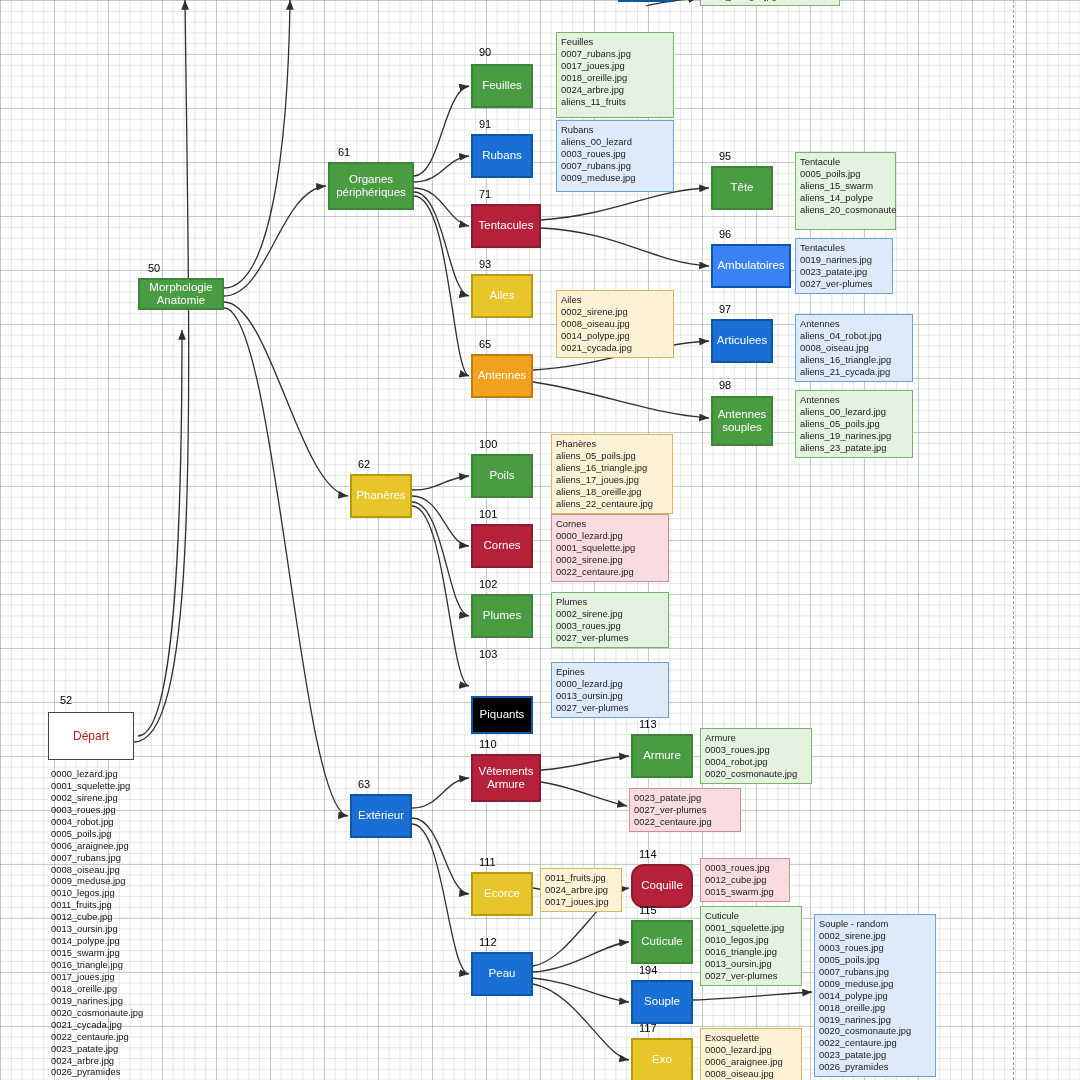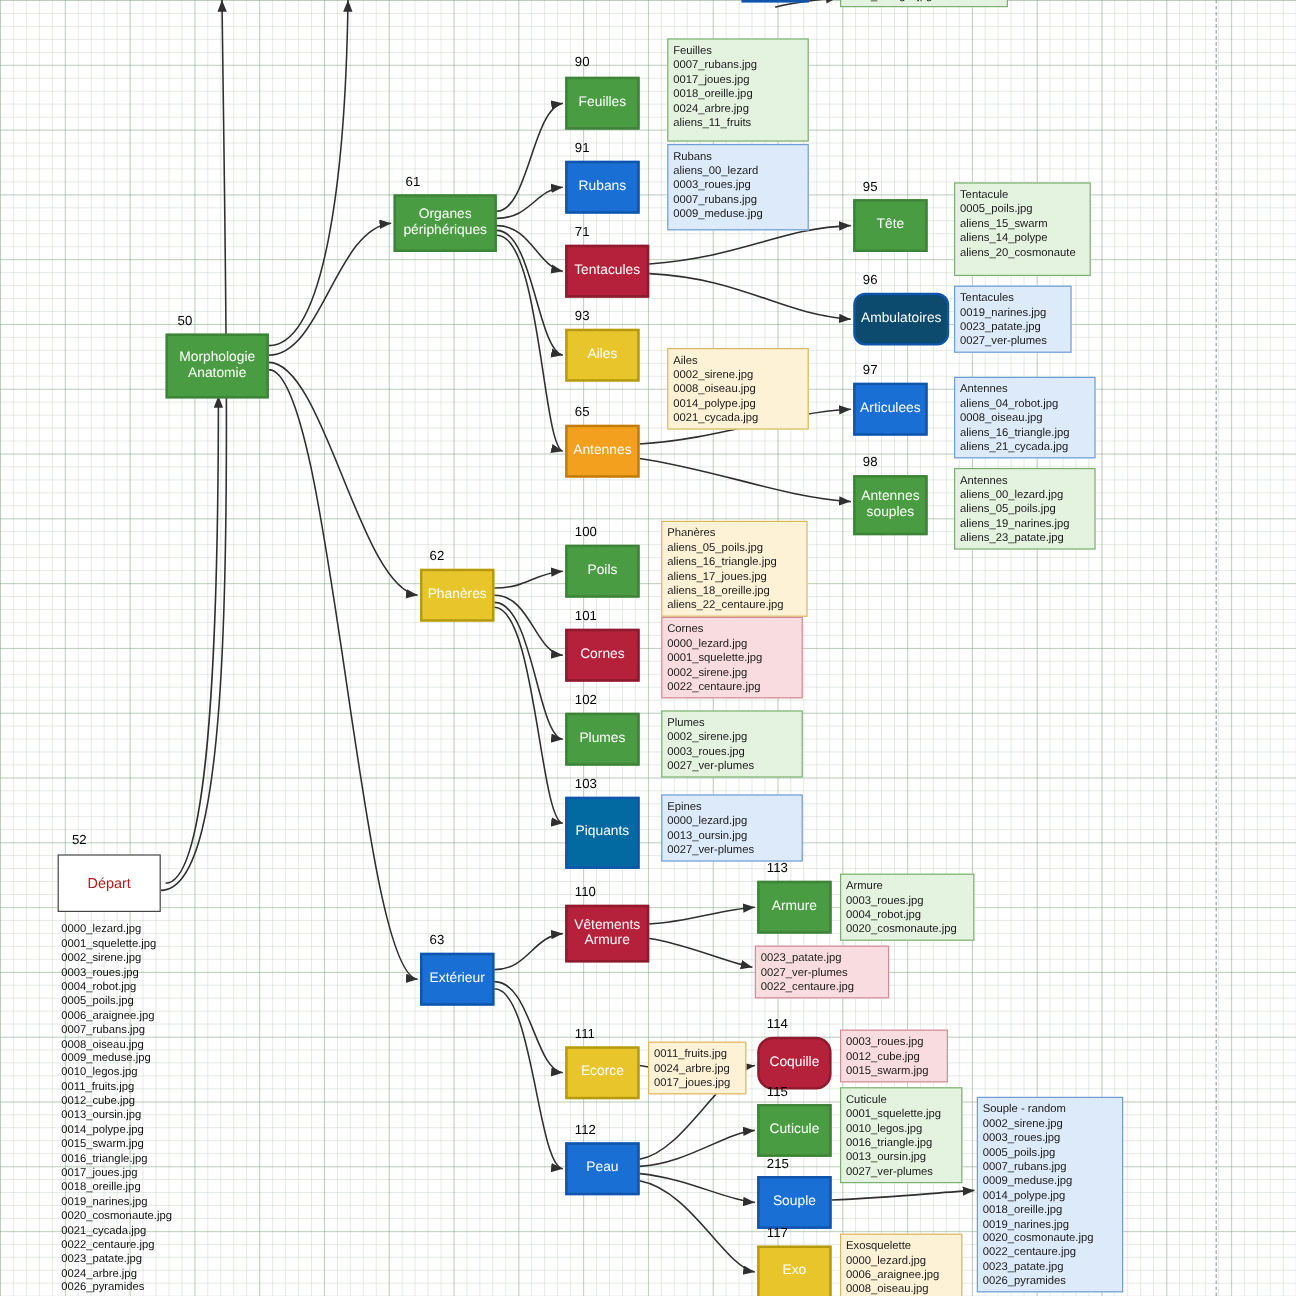--- a/index.html
+++ b/index.html
@@ -178,21 +178,21 @@
     <div class="note" style="left: 556px; top: 120px; width: 118px; min-height: 72px; background: rgb(221, 234, 249); border-color: rgb(111, 158, 214);">Rubans
 aliens_00_lezard
 0003_roues.jpg
 0007_rubans.jpg
 0009_meduse.jpg</div>
     <div class="note" style="left: 556px; top: 290px; width: 118px; min-height: 60px; background: rgb(253, 242, 214); border-color: rgb(217, 184, 92);">Ailes
 0002_sirene.jpg
 0008_oiseau.jpg
 0014_polype.jpg
 0021_cycada.jpg</div>
-    <div class="note" style="left: 795px; top: 152px; width: 114px; min-height: 78px; background: rgb(228, 242, 224); border-color: rgb(124, 176, 110);">Tentacule
+    <div class="note" style="left: 795px; top: 152px; width: 101px; min-height: 78px; background: rgb(228, 242, 224); border-color: rgb(124, 176, 110);">Tentacule
 0005_poils.jpg
 aliens_15_swarm
 aliens_14_polype
 aliens_20_cosmonaute</div>
     <div class="note" style="left: 795px; top: 238px; width: 98px; min-height: 56px; background: rgb(221, 234, 249); border-color: rgb(111, 158, 214);">Tentacules
 0019_narines.jpg
 0023_patate.jpg
 0027_ver-plumes</div>
     <div class="note" style="left: 795px; top: 314px; width: 118px; min-height: 66px; background: rgb(221, 234, 249); border-color: rgb(111, 158, 214);">Antennes
 aliens_04_robot.jpg
@@ -253,21 +253,21 @@
 0019_narines.jpg
 0020_cosmonaute.jpg
 0022_centaure.jpg
 0023_patate.jpg
 0026_pyramides</div>
     <div class="note" style="left: 700px; top: 1028px; width: 102px; min-height: 52px; background: rgb(253, 242, 214); border-color: rgb(217, 184, 92);">Exosquelette
 0000_lezard.jpg
 0006_araignee.jpg
 0008_oiseau.jpg</div>
     <div class="nodelabel" style="left: 148px; top: 262px;">50</div>
-    <div class="node" style="left: 138px; top: 278px; width: 86px; height: 54px; background: rgb(74, 156, 67); border-color: rgb(61, 132, 56);">Morphologie
+    <div class="node" style="left: 138px; top: 278px; width: 86px; height: 32px; background: rgb(74, 156, 67); border-color: rgb(61, 132, 56);">Morphologie
 Anatomie</div>
     <div class="nodelabel" style="left: 338px; top: 146px;">61</div>
     <div class="node" style="left: 328px; top: 162px; width: 86px; height: 48px; background: rgb(74, 156, 67); border-color: rgb(61, 132, 56);">Organes
 périphériques</div>
     <div class="nodelabel" style="left: 358px; top: 458px;">62</div>
     <div class="node" style="left: 350px; top: 474px; width: 62px; height: 44px; background: rgb(232, 197, 43); border-color: rgb(181, 154, 16); color: rgb(255, 255, 255);">Phanères</div>
     <div class="nodelabel" style="left: 358px; top: 778px;">63</div>
     <div class="node" style="left: 350px; top: 794px; width: 62px; height: 44px; background: rgb(26, 111, 212); border-color: rgb(15, 85, 171);">Extérieur</div>
     <div class="nodelabel" style="left: 479px; top: 46px;">90</div>
     <div class="node" style="left: 471px; top: 64px; width: 62px; height: 44px; background: rgb(74, 156, 67); border-color: rgb(61, 132, 56);">Feuilles</div>
@@ -275,44 +275,44 @@
     <div class="node" style="left: 471px; top: 134px; width: 62px; height: 44px; background: rgb(26, 111, 212); border-color: rgb(15, 85, 171);">Rubans</div>
     <div class="nodelabel" style="left: 479px; top: 188px;">71</div>
     <div class="node" style="left: 471px; top: 204px; width: 70px; height: 44px; background: rgb(181, 33, 58); border-color: rgb(142, 26, 45);">Tentacules</div>
     <div class="nodelabel" style="left: 479px; top: 258px;">93</div>
     <div class="node" style="left: 471px; top: 274px; width: 62px; height: 44px; background: rgb(232, 197, 43); border-color: rgb(181, 154, 16); color: rgb(255, 255, 255);">Ailes</div>
     <div class="nodelabel" style="left: 479px; top: 338px;">65</div>
     <div class="node" style="left: 471px; top: 354px; width: 62px; height: 44px; background: rgb(242, 160, 30); border-color: rgb(194, 124, 12); color: rgb(255, 255, 255);">Antennes</div>
     <div class="nodelabel" style="left: 719px; top: 150px;">95</div>
     <div class="node" style="left: 711px; top: 166px; width: 62px; height: 44px; background: rgb(74, 156, 67); border-color: rgb(61, 132, 56);">Tête</div>
     <div class="nodelabel" style="left: 719px; top: 228px;">96</div>
-    <div class="node" style="left: 711px; top: 244px; width: 80px; height: 44px; background: #0c4a6e; border-color: rgb(15, 85, 171); border-radius: 10px;">Ambulatoires</div>
+    <div class="node" style="left: 711px; top: 244px; width: 80px; height: 44px; background: #3b82f6; border-color: rgb(15, 85, 171);">Ambulatoires</div>
     <div class="nodelabel" style="left: 719px; top: 303px;">97</div>
     <div class="node" style="left: 711px; top: 319px; width: 62px; height: 44px; background: rgb(26, 111, 212); border-color: rgb(15, 85, 171);">Articulees</div>
     <div class="nodelabel" style="left: 719px; top: 379px;">98</div>
     <div class="node" style="left: 711px; top: 396px; width: 62px; height: 50px; background: rgb(74, 156, 67); border-color: rgb(61, 132, 56);">Antennes
 souples</div>
     <div class="nodelabel" style="left: 479px; top: 438px;">100</div>
     <div class="node" style="left: 471px; top: 454px; width: 62px; height: 44px; background: rgb(74, 156, 67); border-color: rgb(61, 132, 56);">Poils</div>
     <div class="nodelabel" style="left: 479px; top: 508px;">101</div>
     <div class="node" style="left: 471px; top: 524px; width: 62px; height: 44px; background: rgb(181, 33, 58); border-color: rgb(142, 26, 45);">Cornes</div>
     <div class="nodelabel" style="left: 479px; top: 578px;">102</div>
     <div class="node" style="left: 471px; top: 594px; width: 62px; height: 44px; background: rgb(74, 156, 67); border-color: rgb(61, 132, 56);">Plumes</div>
     <div class="nodelabel" style="left: 479px; top: 648px;">103</div>
-    <div class="node" style="left: 471px; top: 664px; width: 62px; height: 60px; background: #0369a1; border-color: rgb(15, 85, 171);">Piquants</div>
+    <div class="node" style="left: 471px; top: 696px; width: 62px; height: 38px; background: #000000; border-color: rgb(15, 85, 171);">Piquants</div>
     <div class="nodelabel" style="left: 479px; top: 738px;">110</div>
     <div class="node" style="left: 471px; top: 754px; width: 70px; height: 48px; background: rgb(181, 33, 58); border-color: rgb(142, 26, 45);">Vêtements
 Armure</div>
     <div class="nodelabel" style="left: 479px; top: 856px;">111</div>
     <div class="node" style="left: 471px; top: 872px; width: 62px; height: 44px; background: rgb(232, 197, 43); border-color: rgb(181, 154, 16); color: rgb(255, 255, 255);">Ecorce</div>
     <div class="nodelabel" style="left: 479px; top: 936px;">112</div>
     <div class="node" style="left: 471px; top: 952px; width: 62px; height: 44px; background: rgb(26, 111, 212); border-color: rgb(15, 85, 171);">Peau</div>
     <div class="nodelabel" style="left: 639px; top: 718px;">113</div>
     <div class="node" style="left: 631px; top: 734px; width: 62px; height: 44px; background: rgb(74, 156, 67); border-color: rgb(61, 132, 56);">Armure</div>
     <div class="nodelabel" style="left: 639px; top: 848px;">114</div>
     <div class="node" style="left: 631px; top: 864px; width: 62px; height: 44px; background: rgb(181, 33, 58); border-color: rgb(142, 26, 45); border-radius: 13px;">Coquille</div>
     <div class="nodelabel" style="left: 639px; top: 904px;">115</div>
     <div class="node" style="left: 631px; top: 920px; width: 62px; height: 44px; background: rgb(74, 156, 67); border-color: rgb(61, 132, 56);">Cuticule</div>
-    <div class="nodelabel" style="left: 639px; top: 964px;">215</div>
+    <div class="nodelabel" style="left: 639px; top: 964px;">194</div>
     <div class="node" style="left: 631px; top: 980px; width: 62px; height: 44px; background: rgb(26, 111, 212); border-color: rgb(15, 85, 171);">Souple</div>
     <div class="nodelabel" style="left: 639px; top: 1022px;">117</div>
     <div class="node" style="left: 631px; top: 1038px; width: 62px; height: 44px; background: rgb(232, 197, 43); border-color: rgb(181, 154, 16); color: rgb(255, 255, 255);">Exo</div>
   </div>
 
 </body></html>

